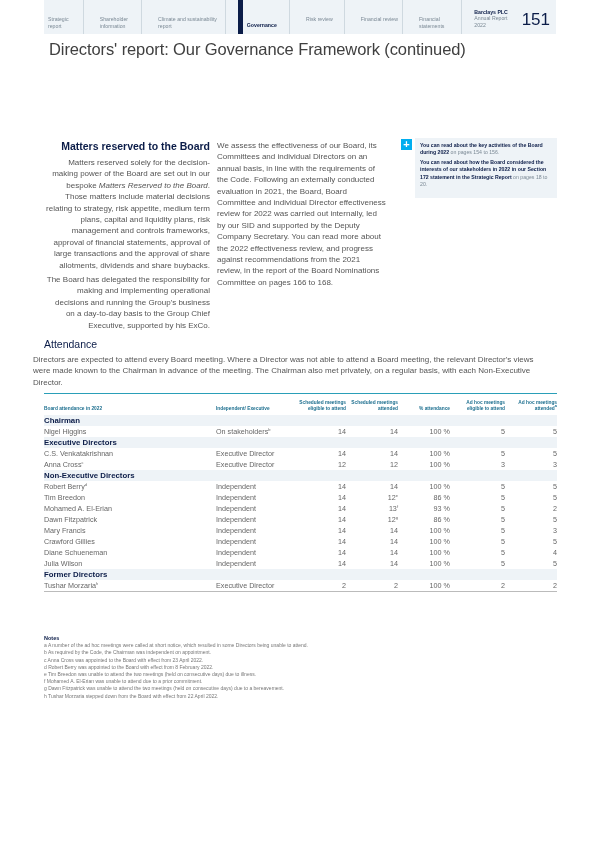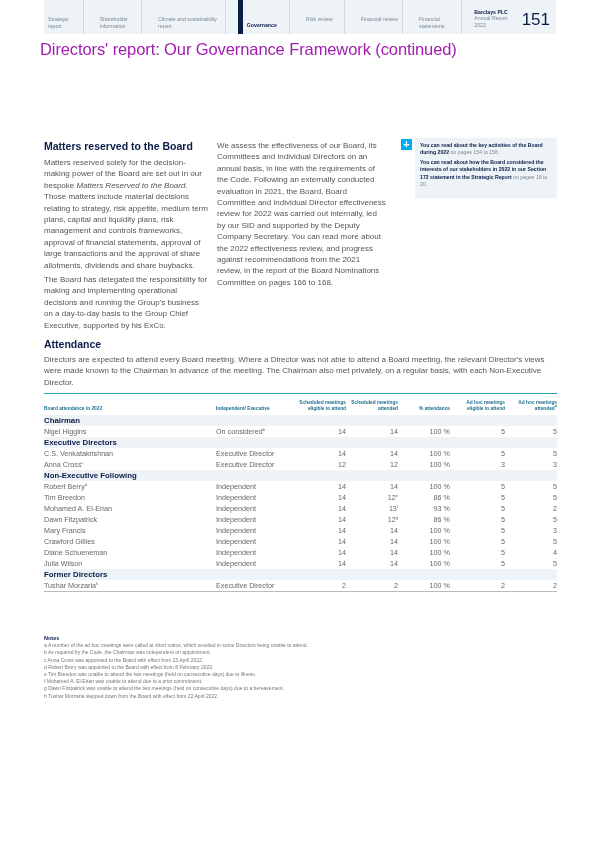--- a/index.html
+++ b/index.html
@@ -4,30 +4,30 @@
 <style>
   * { box-sizing: border-box; margin: 0; padding: 0; }
   body { width: 600px; height: 849px; background: #ffffff; font-family: "Liberation Sans", sans-serif; color: #333; position: relative; overflow: hidden; }
   .navbar { position: absolute; left: 44px; top: 0; width: 512px; height: 34px; background: #eef3f7; display: flex; gap: 12px; }
   .nav-item { font-size: 5.2px; color: #7a8894; padding: 16px 0 0 4px; line-height: 6.5px; border-right: 0.6px solid #cfd9e0; }
   .nav-item.active { color: #0b1c48; font-weight: bold; border-left: 5px solid #0b1c48; padding-top: 22px; }
   .nav-right { margin-left: auto; display: flex; align-items: flex-end; padding: 0 6px 6px 0; }
   .company { font-size: 5.2px; line-height: 6.5px; color: #7a8894; margin-right: 6px; }
   .company b { color: #0b1c48; }
   .page-num { font-size: 17px; color: #0b1c48; line-height: 17px; }
-  .title { position: absolute; left: 40px; top: 40px; font-size: 16.5px; color: #a21caf; font-weight: normal; letter-spacing: -0.1px; }
+  .title { position: absolute; left: 49px; top: 40px; font-size: 16.5px; color: #404040; font-weight: normal; letter-spacing: -0.1px; }
   .col { position: absolute; font-size: 8px; line-height: 11.4px; color: #555; }
   .col h2 { font-size: 10.5px; color: #0b1c48; font-weight: bold; margin-bottom: 4px; line-height: 13px; }
   .col p { margin-bottom: 3px; }
   .callout { position: absolute; left: 415px; top: 138px; width: 142px; height: 60px; background: #eef3f7; padding: 4px 5px; font-size: 5.2px; line-height: 7.4px; color: #7a8894; }
   .callout b { color: #0b1c48; }
   .callout p { margin-bottom: 2px; }
   .plus { position: absolute; left: 401px; top: 139px; width: 11px; height: 11px; background: #00aeef; color: #fff; font-size: 11px; line-height: 11px; text-align: center; font-weight: bold; }
-  .att-h { position: absolute; left: 44px; top: 338px; font-size: 10.5px; font-weight: bold; color: #0b1c48; }
-  .att-p { position: absolute; left: 44px; top: 354px; width: 515px; font-size: 8px; line-height: 11.4px; color: #555; }
+  .att-h { position: absolute; left: 44px; top: 338px; font-size: 10.5px; font-weight: normal; color: #0b1c48; }
+  .att-p { position: absolute; left: 33px; top: 354px; width: 515px; font-size: 8px; line-height: 11.4px; color: #555; }
   table { position: absolute; left: 44px; top: 393px; width: 513px; border-collapse: collapse; border-top: 1px solid #2a9fb8; }
   th { font-size: 4.8px; font-weight: bold; color: #1d6f8f; text-align: right; vertical-align: bottom; padding: 6px 0 3px 0; line-height: 6px; }
   th.l { text-align: left; }
   td { font-size: 7.2px; color: #666; padding: 0; height: 11px; line-height: 11px; text-align: right; }
   td.l { text-align: left; }
   tr.sec td { background: #eef3f7; color: #0b1c48; font-weight: bold; font-size: 7.8px; }
   tr.last td { border-bottom: 0.6px solid #bbb; }
   sup { font-size: 4px; vertical-align: super; line-height: 0; }
   .notes { position: absolute; left: 44px; top: 635px; font-size: 5px; line-height: 7.2px; color: #777; }
   .notes h4 { font-size: 5.5px; color: #0b1c48; font-weight: bold; }
@@ -47,21 +47,21 @@
     <div class="company">
       <b>Barclays PLC</b><br>
       <span>Annual Report 2022</span>
     </div>
     <div class="page-num">151</div>
   </div>
 </div>
 
 <h1 class="title">Directors' report: Our Governance Framework (continued)</h1>
 
-<div class="col" style="left:44px; top:140px; width:166px;">
+<div class="col" style="left:44px; top:140px; width:166px;text-align:right;">
   <h2>Matters reserved to the Board</h2>
   <p><span>Matters reserved solely for the decision-making power of the Board are set out in our bespoke </span><i>Matters Reserved to the Board</i><span>. Those matters include material decisions relating to strategy, risk appetite, medium term plans, capital and liquidity plans, risk management and controls frameworks, approval of financial statements, approval of large transactions and the approval of share allotments, dividends and share buybacks.</span></p>
   <p>The Board has delegated the responsibility for making and implementing operational decisions and running the Group's business on a day-to-day basis to the Group Chief Executive, supported by his ExCo.</p>
 </div>
 
 <div class="col" style="left:217px; top:140px; width:170px;">
   <p>We assess the effectiveness of our Board, its Committees and individual Directors on an annual basis, in line with the requirements of the Code. Following an externally conducted evaluation in 2021, the Board, Board Committee and individual Director effectiveness review for 2022 was carried out internally, led by our SID and supported by the Deputy Company Secretary. You can read more about the 2022 effectiveness review, and progress against recommendations from the 2021 review, in the report of the Board Nominations Committee on pages 166 to 168.</p>
 </div>
 
 <div class="plus">+</div>
@@ -84,21 +84,21 @@
       <th style="width:55px">Ad hoc meetings eligible to attend</th>
       <th style="width:52px"><span>Ad hoc meetings attended</span><sup>a</sup></th>
     </tr>
   </thead>
   <tbody id="tbody">
       <tr class="sec">
         <td class="l" colspan="7">Chairman</td>
       </tr>
       <tr>
         <td class="l"><span>Nigel Higgins</span><sup></sup></td>
-        <td class="l"><span>On considered</span><sup>b</sup></td>
+        <td class="l"><span>On stakeholders</span><sup>b</sup></td>
         <td>14</td>
         <td><span>14</span><sup></sup></td>
         <td>100 %</td>
         <td>5</td>
         <td>5</td>
       </tr>
       <tr class="sec">
         <td class="l" colspan="7">Executive Directors</td>
       </tr>
       <tr>
@@ -113,21 +113,21 @@
       <tr>
         <td class="l"><span>Anna Cross</span><sup>c</sup></td>
         <td class="l"><span>Executive Director</span><sup></sup></td>
         <td>12</td>
         <td><span>12</span><sup></sup></td>
         <td>100 %</td>
         <td>3</td>
         <td>3</td>
       </tr>
       <tr class="sec">
-        <td class="l" colspan="7">Non-Executive Following</td>
+        <td class="l" colspan="7">Non-Executive Directors</td>
       </tr>
       <tr>
         <td class="l"><span>Robert Berry</span><sup>d</sup></td>
         <td class="l"><span>Independent</span><sup></sup></td>
         <td>14</td>
         <td><span>14</span><sup></sup></td>
         <td>100 %</td>
         <td>5</td>
         <td>5</td>
       </tr>

